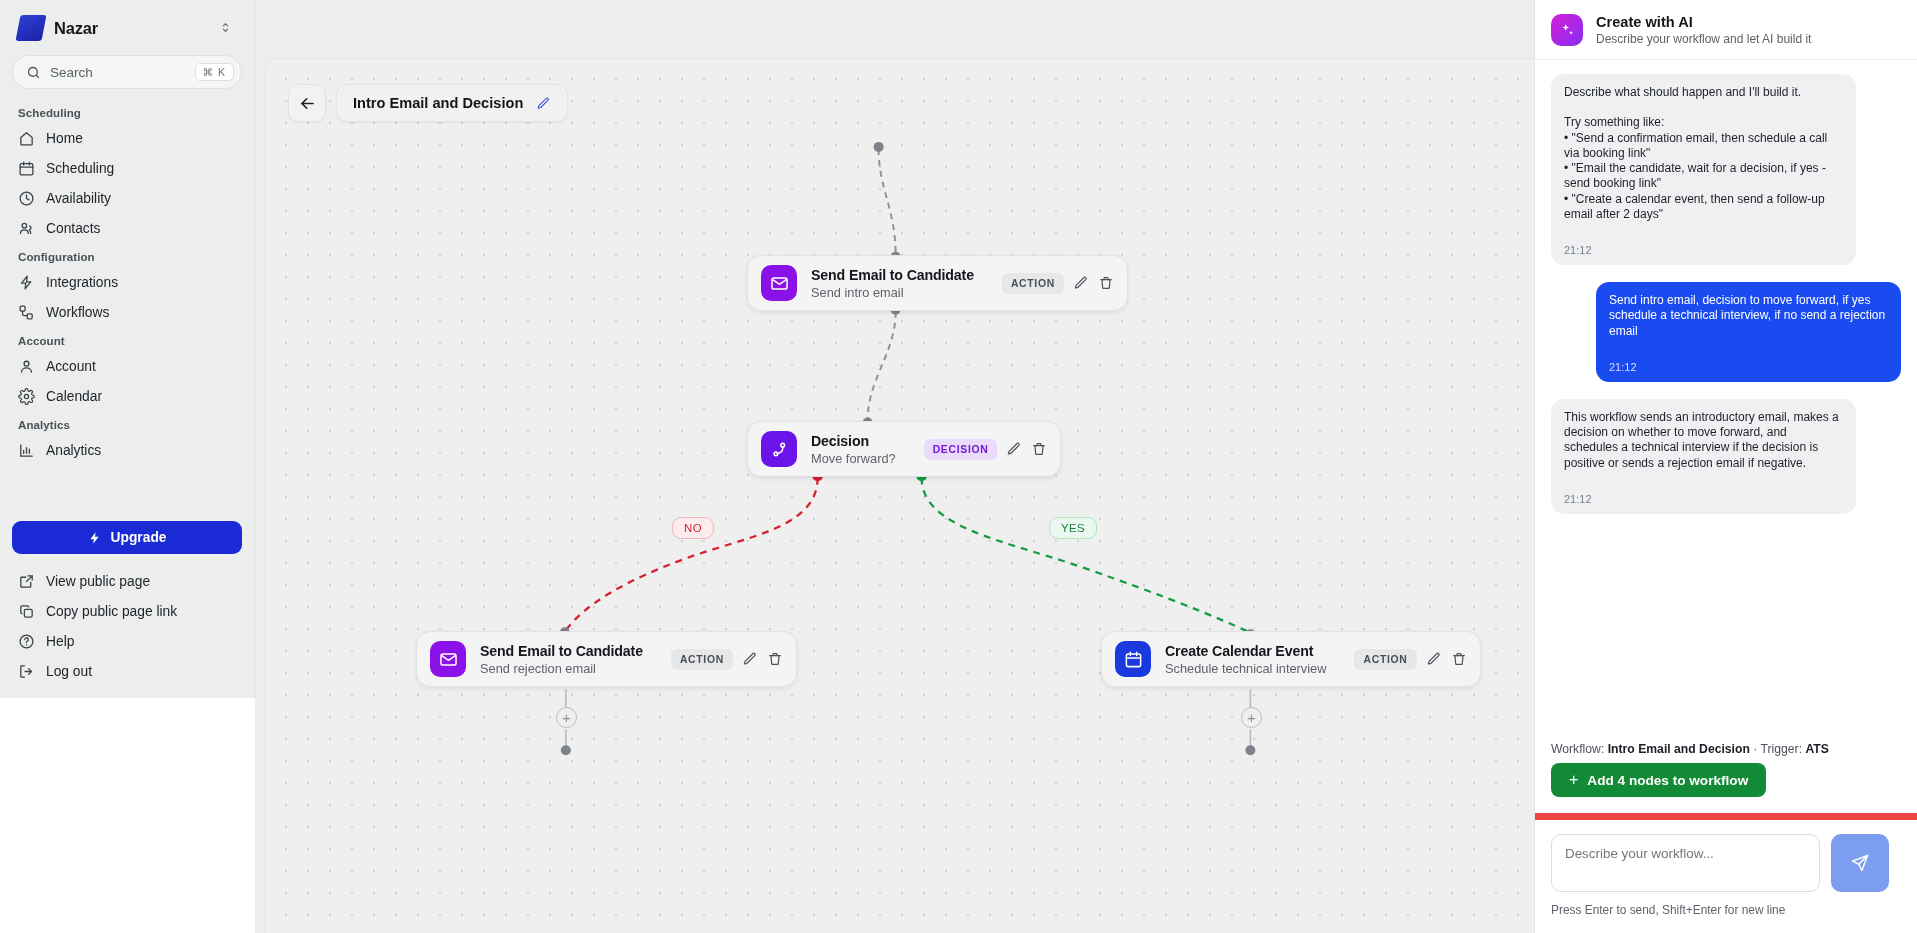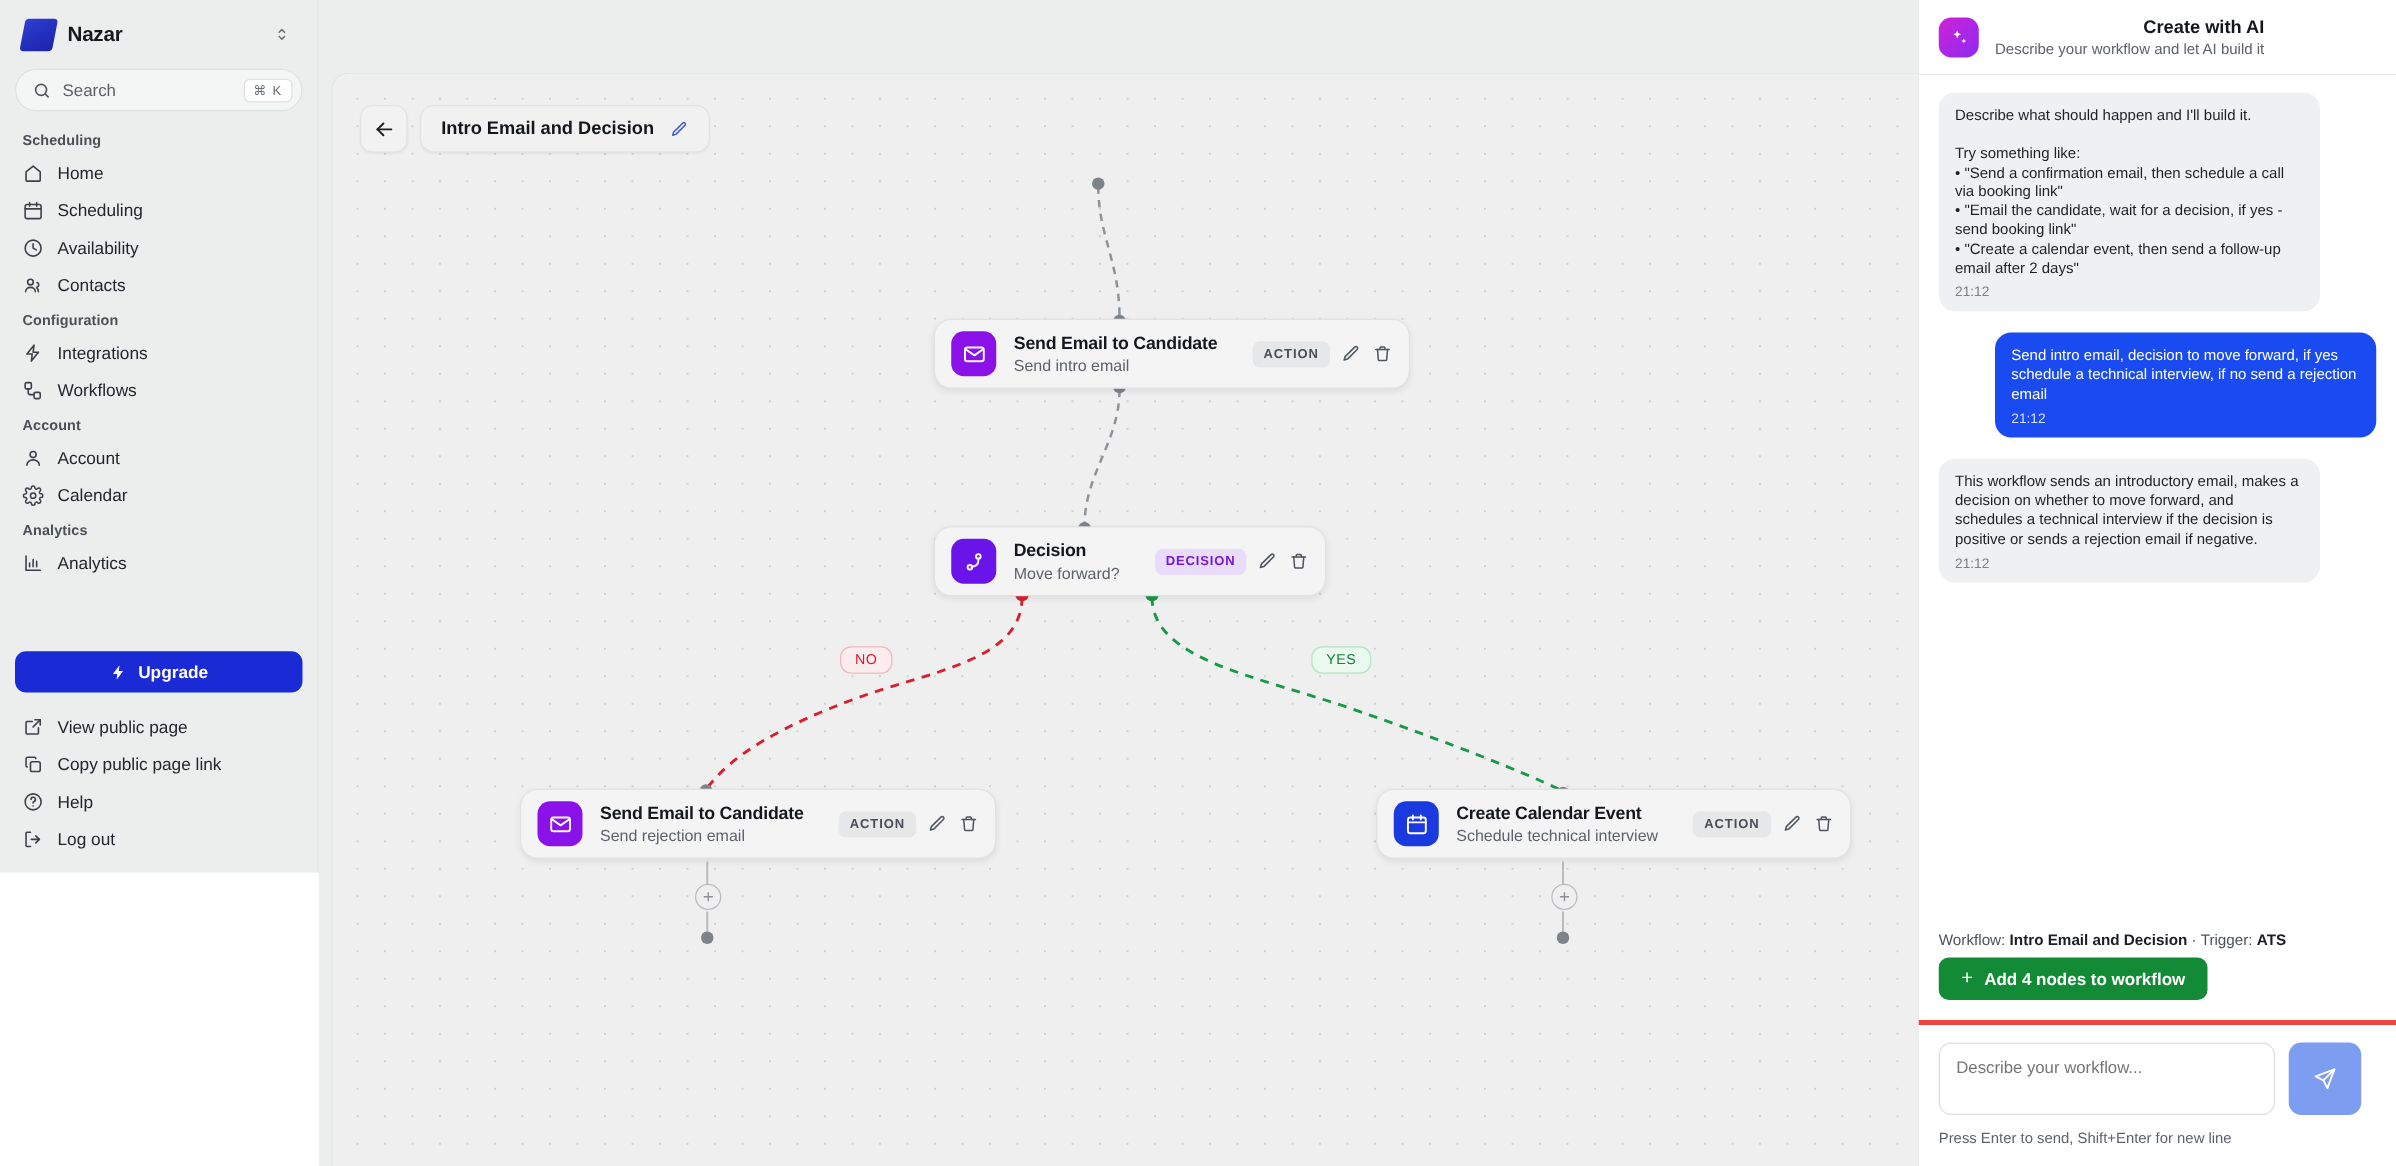--- a/index.html
+++ b/index.html
@@ -148,50 +148,50 @@
     display: flex; align-items: center; justify-content: center;
     color: #8c9096; font-size: 15px; line-height: 1; cursor: pointer;
   }
 
   
   .ai-panel {
     position: absolute; right: 0; top: 0; width: 383px; height: 933px;
     background: #fff; border-left: 1px solid #e4e5e7;
     display: flex; flex-direction: column; z-index: 20;
   }
-  .ai-head { display: flex; align-items: center; gap: 13px; padding: 14px 16px 13px 16px; border-bottom: 1px solid #ececee; text-align: right; }
+  .ai-head { display: flex; align-items: center; gap: 13px; padding: 14px 16px 13px 16px; border-bottom: 1px solid #ececee; }
   .ai-badge {
     width: 32px; height: 32px; flex: 0 0 32px; border-radius: 10px;
     background: linear-gradient(135deg,#d121d8 0%,#8b2cf0 100%);
     display: flex; align-items: center; justify-content: center; color: #fff;
   }
   .ai-badge svg { width: 17px; height: 17px; }
   .ai-head-title { font-size: 14.6px; font-weight: 700; color: #14171c; }
   .ai-head-sub { font-size: 12px; color: #5d626a; margin-top: 2px; }
 
   .ai-body { flex: 1 1 auto; overflow: hidden; padding: 14px 16px 0 16px; }
   .bubble { border-radius: 13px; padding: 11px 13px 9px 13px; margin-bottom: 17px; max-width: 305px; }
   .bubble.bot { background: #eff0f2; color: #1d2026; }
   .bubble.user { background: #1a4bf0; color: #fff; margin-left: auto; }
   .bubble p { font-size: 12px; line-height: 1.27; white-space: pre-wrap; }
-  .bubble .time { font-size: 11px; margin-top: 6px; }
+  .bubble .time { font-size: 11px; margin-top: 22px; }
   .bubble.bot .time { color: #7b8089; }
   .bubble.user .time { color: #d5def9; }
 
   .ai-meta { font-size: 12.2px; color: #4d525a; padding: 0 16px 7px 16px; }
   .ai-meta b { color: #1b1e24; font-weight: 700; }
   .add-nodes-btn {
     margin: 0 16px 16px 16px; height: 34px; border-radius: 8px;
     background: #128a36; color: #fff; font-size: 13.6px; font-weight: 700;
     display: inline-flex; align-items: center; justify-content: center; gap: 9px;
     padding: 0 18px; cursor: pointer; align-self: flex-start;
   }
   .add-nodes-btn .plus { font-size: 16px; font-weight: 400; line-height: 1; }
 
-  .ai-foot { border-top: 4px solid #ef4444; padding: 14px 28px 16px 16px; }
+  .ai-foot { border-top: 7px solid #ef4444; padding: 14px 28px 16px 16px; }
   .ai-input-row { display: flex; gap: 11px; align-items: stretch; }
   .ai-textarea {
     flex: 1 1 auto; height: 58px; border: 1px solid #dcdde0; border-radius: 10px;
     padding: 11px 13px; font-size: 13.4px; color: #9aa0a8;
     font-family: "Liberation Sans", sans-serif; resize: none; background: #fff;
   }
   .ai-send {
     width: 58px; flex: 0 0 58px; border-radius: 10px; background: #7d9df0;
     display: flex; align-items: center; justify-content: center; color: #fff; cursor: pointer;
   }

